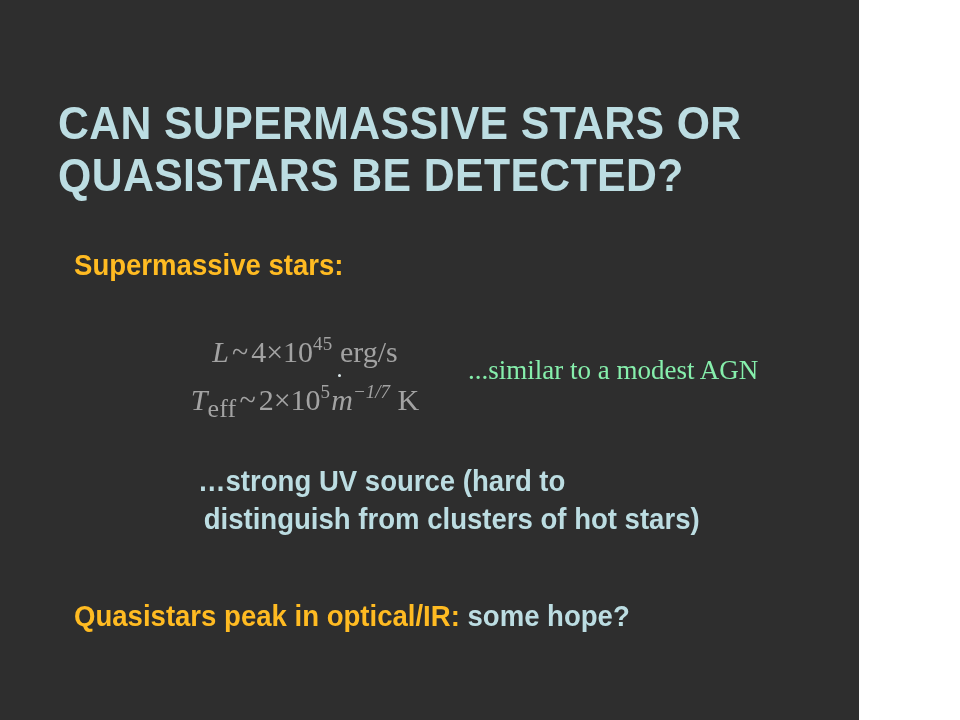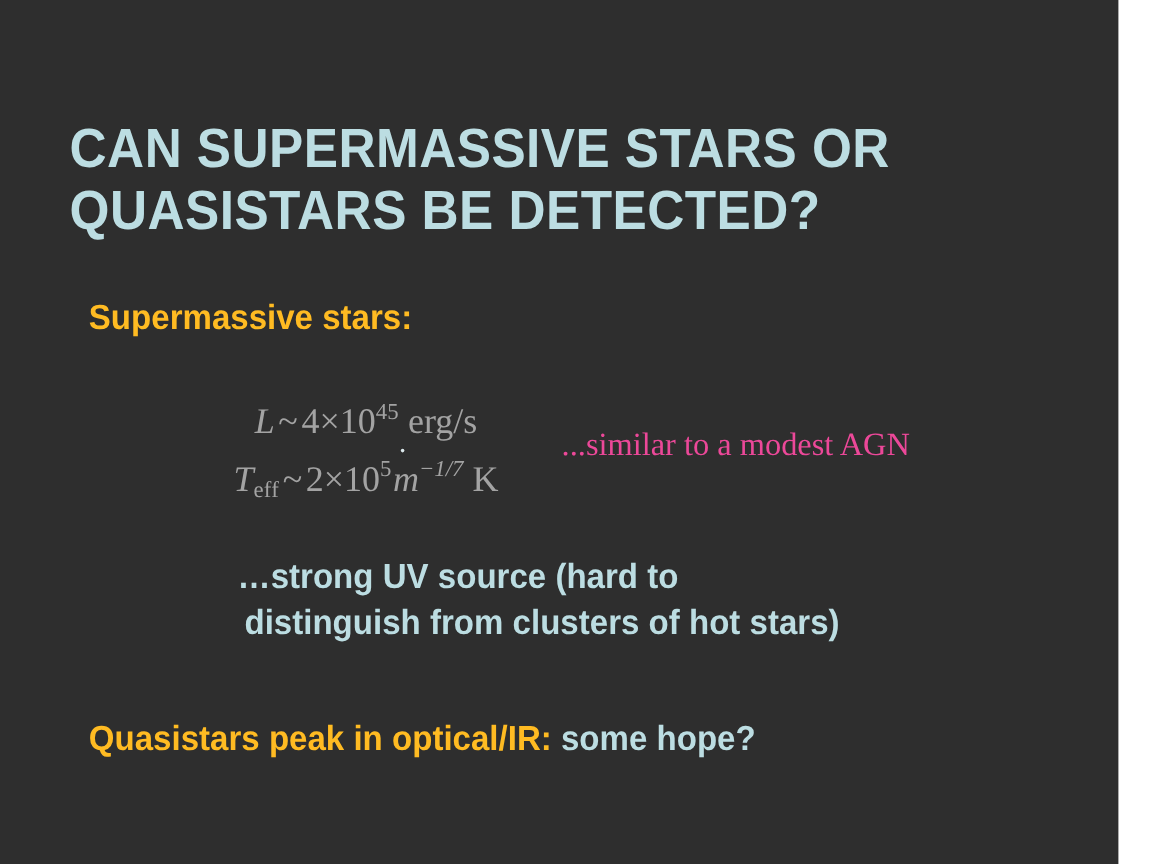--- a/index.html
+++ b/index.html
@@ -10,21 +10,21 @@
 
   body {
     width: 960px;
     height: 720px;
     overflow: hidden;
     font-family: "Liberation Sans", sans-serif;
   }
 
   #slide {
     position: relative;
-    width: 932px;
+    width: 859px;
     height: 720px;
     background: #2e2e2e;
     overflow: hidden;
   }
 
   
   #slide-title {
     position: absolute;
     left: 58px;
     top: 66px;
@@ -71,21 +71,21 @@
     white-space: nowrap;
     line-height: 40px;
   }
 
   .eq-var {
     font-style: italic;
   }
 
   .eq-sub {
     font-style: normal;
-    font-size: 19px;
+    font-size: 26px;
     vertical-align: -0.28em;
     letter-spacing: 0.2px;
   }
 
   .eq-sup {
     font-size: 19px;
     vertical-align: 0.62em;
     letter-spacing: 0.2px;
   }
 
@@ -114,21 +114,21 @@
     margin-left: -4px;
     border-radius: 50%;
     background: #dce9ec;
   }
 
   
   #agn-note {
     position: absolute;
     left: 468px;
     top: 354px;
-    color: #ec4899;
+    color: #86efac;
     font-family: "Liberation Serif", "DejaVu Serif", serif;
     font-size: 27px;
     line-height: 32px;
     white-space: nowrap;
   }
 
   
   #uv-source {
     position: absolute;
     left: 198px;

